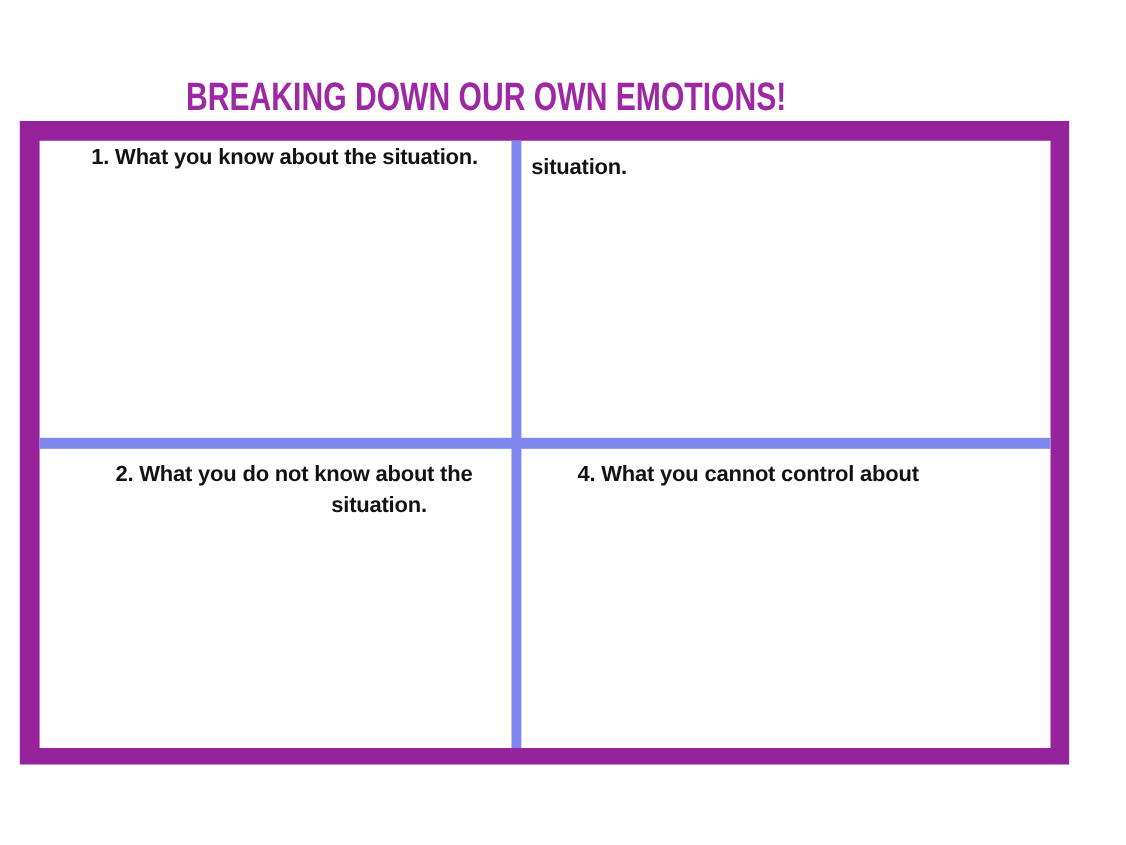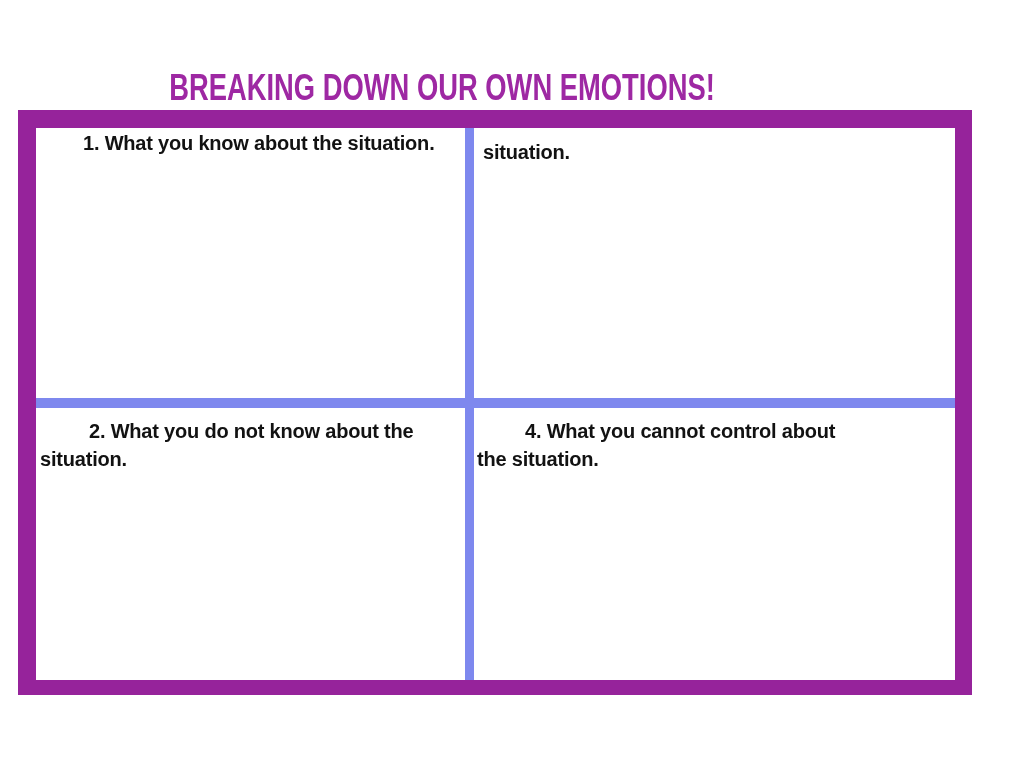--- a/index.html
+++ b/index.html
@@ -51,21 +51,21 @@
     position:absolute;
     left:36px;top:398px;
     width:919px;height:10px;
     background:var(--divider-blue);
   }
   .cell{
     position:absolute;
     background:transparent;
   }
   .cell-1{left:36px;top:128px;width:468px;height:270px;}
-  .cell-2{left:28px;top:408px;width:344px;height:272px;}
+  .cell-2{left:44px;top:408px;width:344px;height:272px;text-align:right;}
   .cell-3{left:474px;top:128px;width:481px;height:270px;}
   .cell-4{left:474px;top:408px;width:454px;height:272px;}
   .qtext{
     color:var(--text-color);
     font-weight:700;
     font-size:20px;
     line-height:28px;
     letter-spacing:-0.2px;
   }
   .qtext .line{white-space:nowrap;}
@@ -105,15 +105,14 @@
 
 <div class="cell cell-3">
   <div class="qtext">
     <div class="line">situation.</div>
   </div>
 </div>
 
 <div class="cell cell-4">
   <div class="qtext">
     <div class="line first">4. What you cannot control about</div>
-    <div class="line">the situation.</div>
   </div>
 </div>
 
 </body></html>

